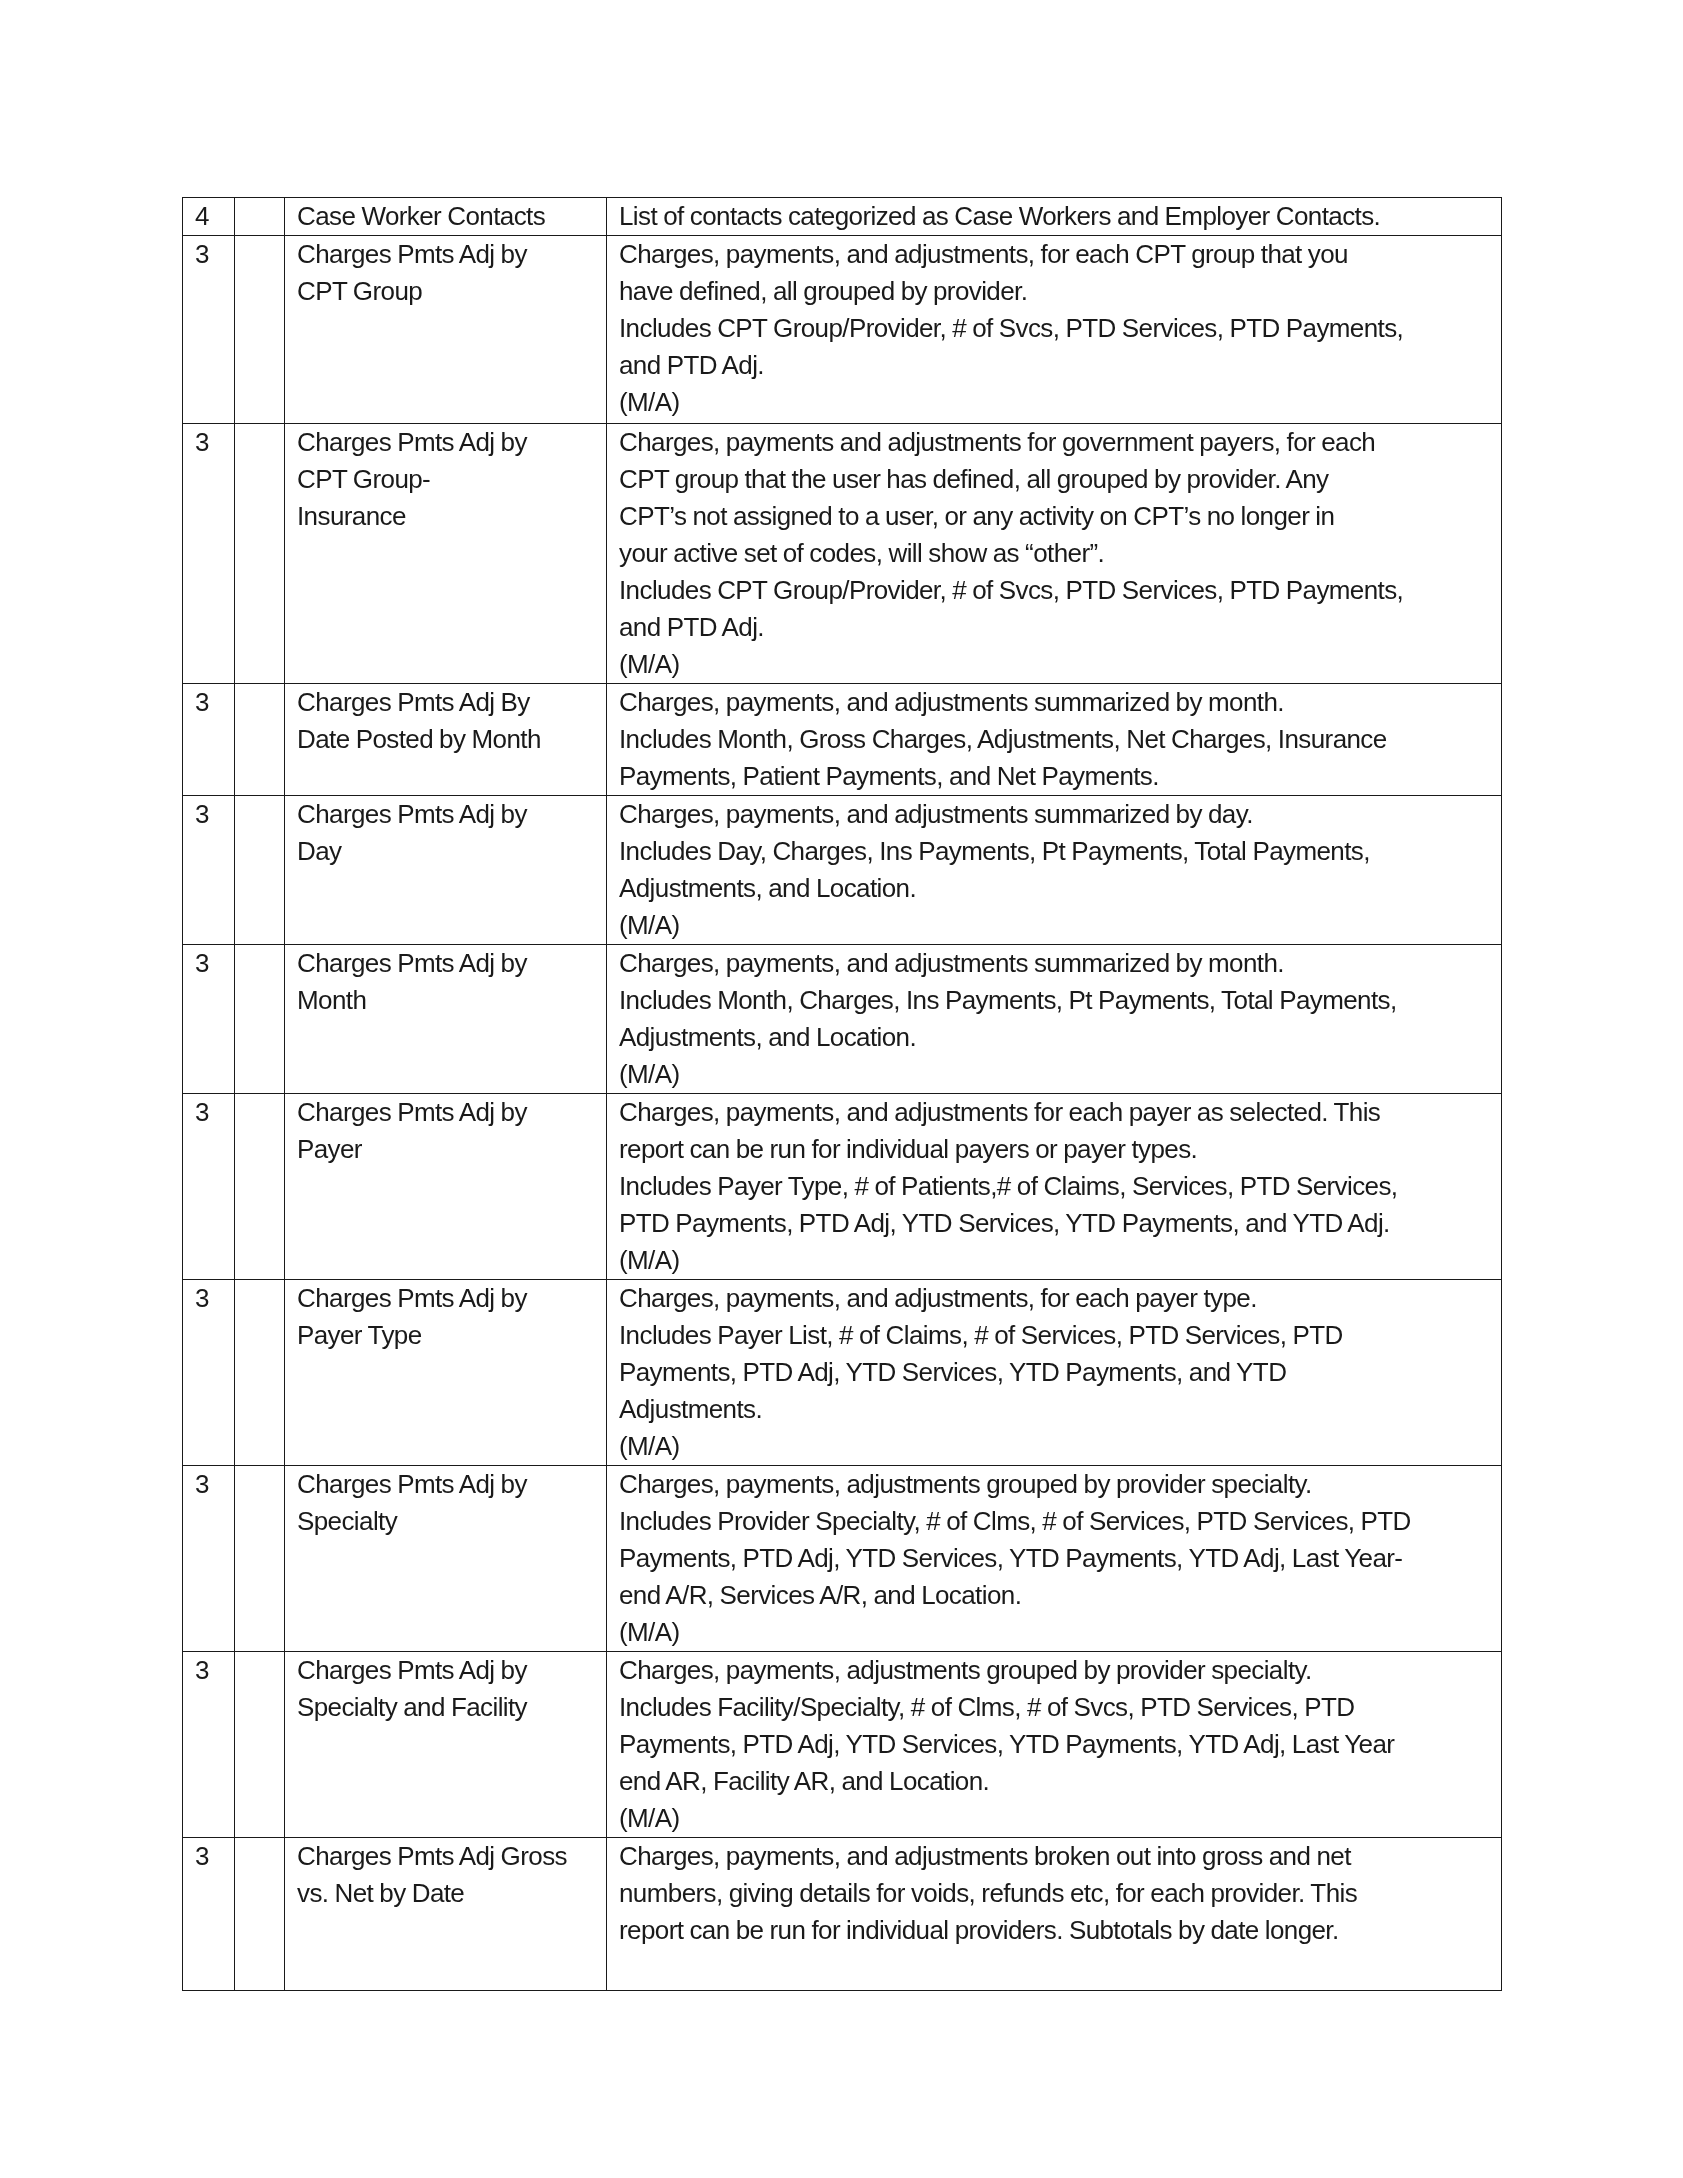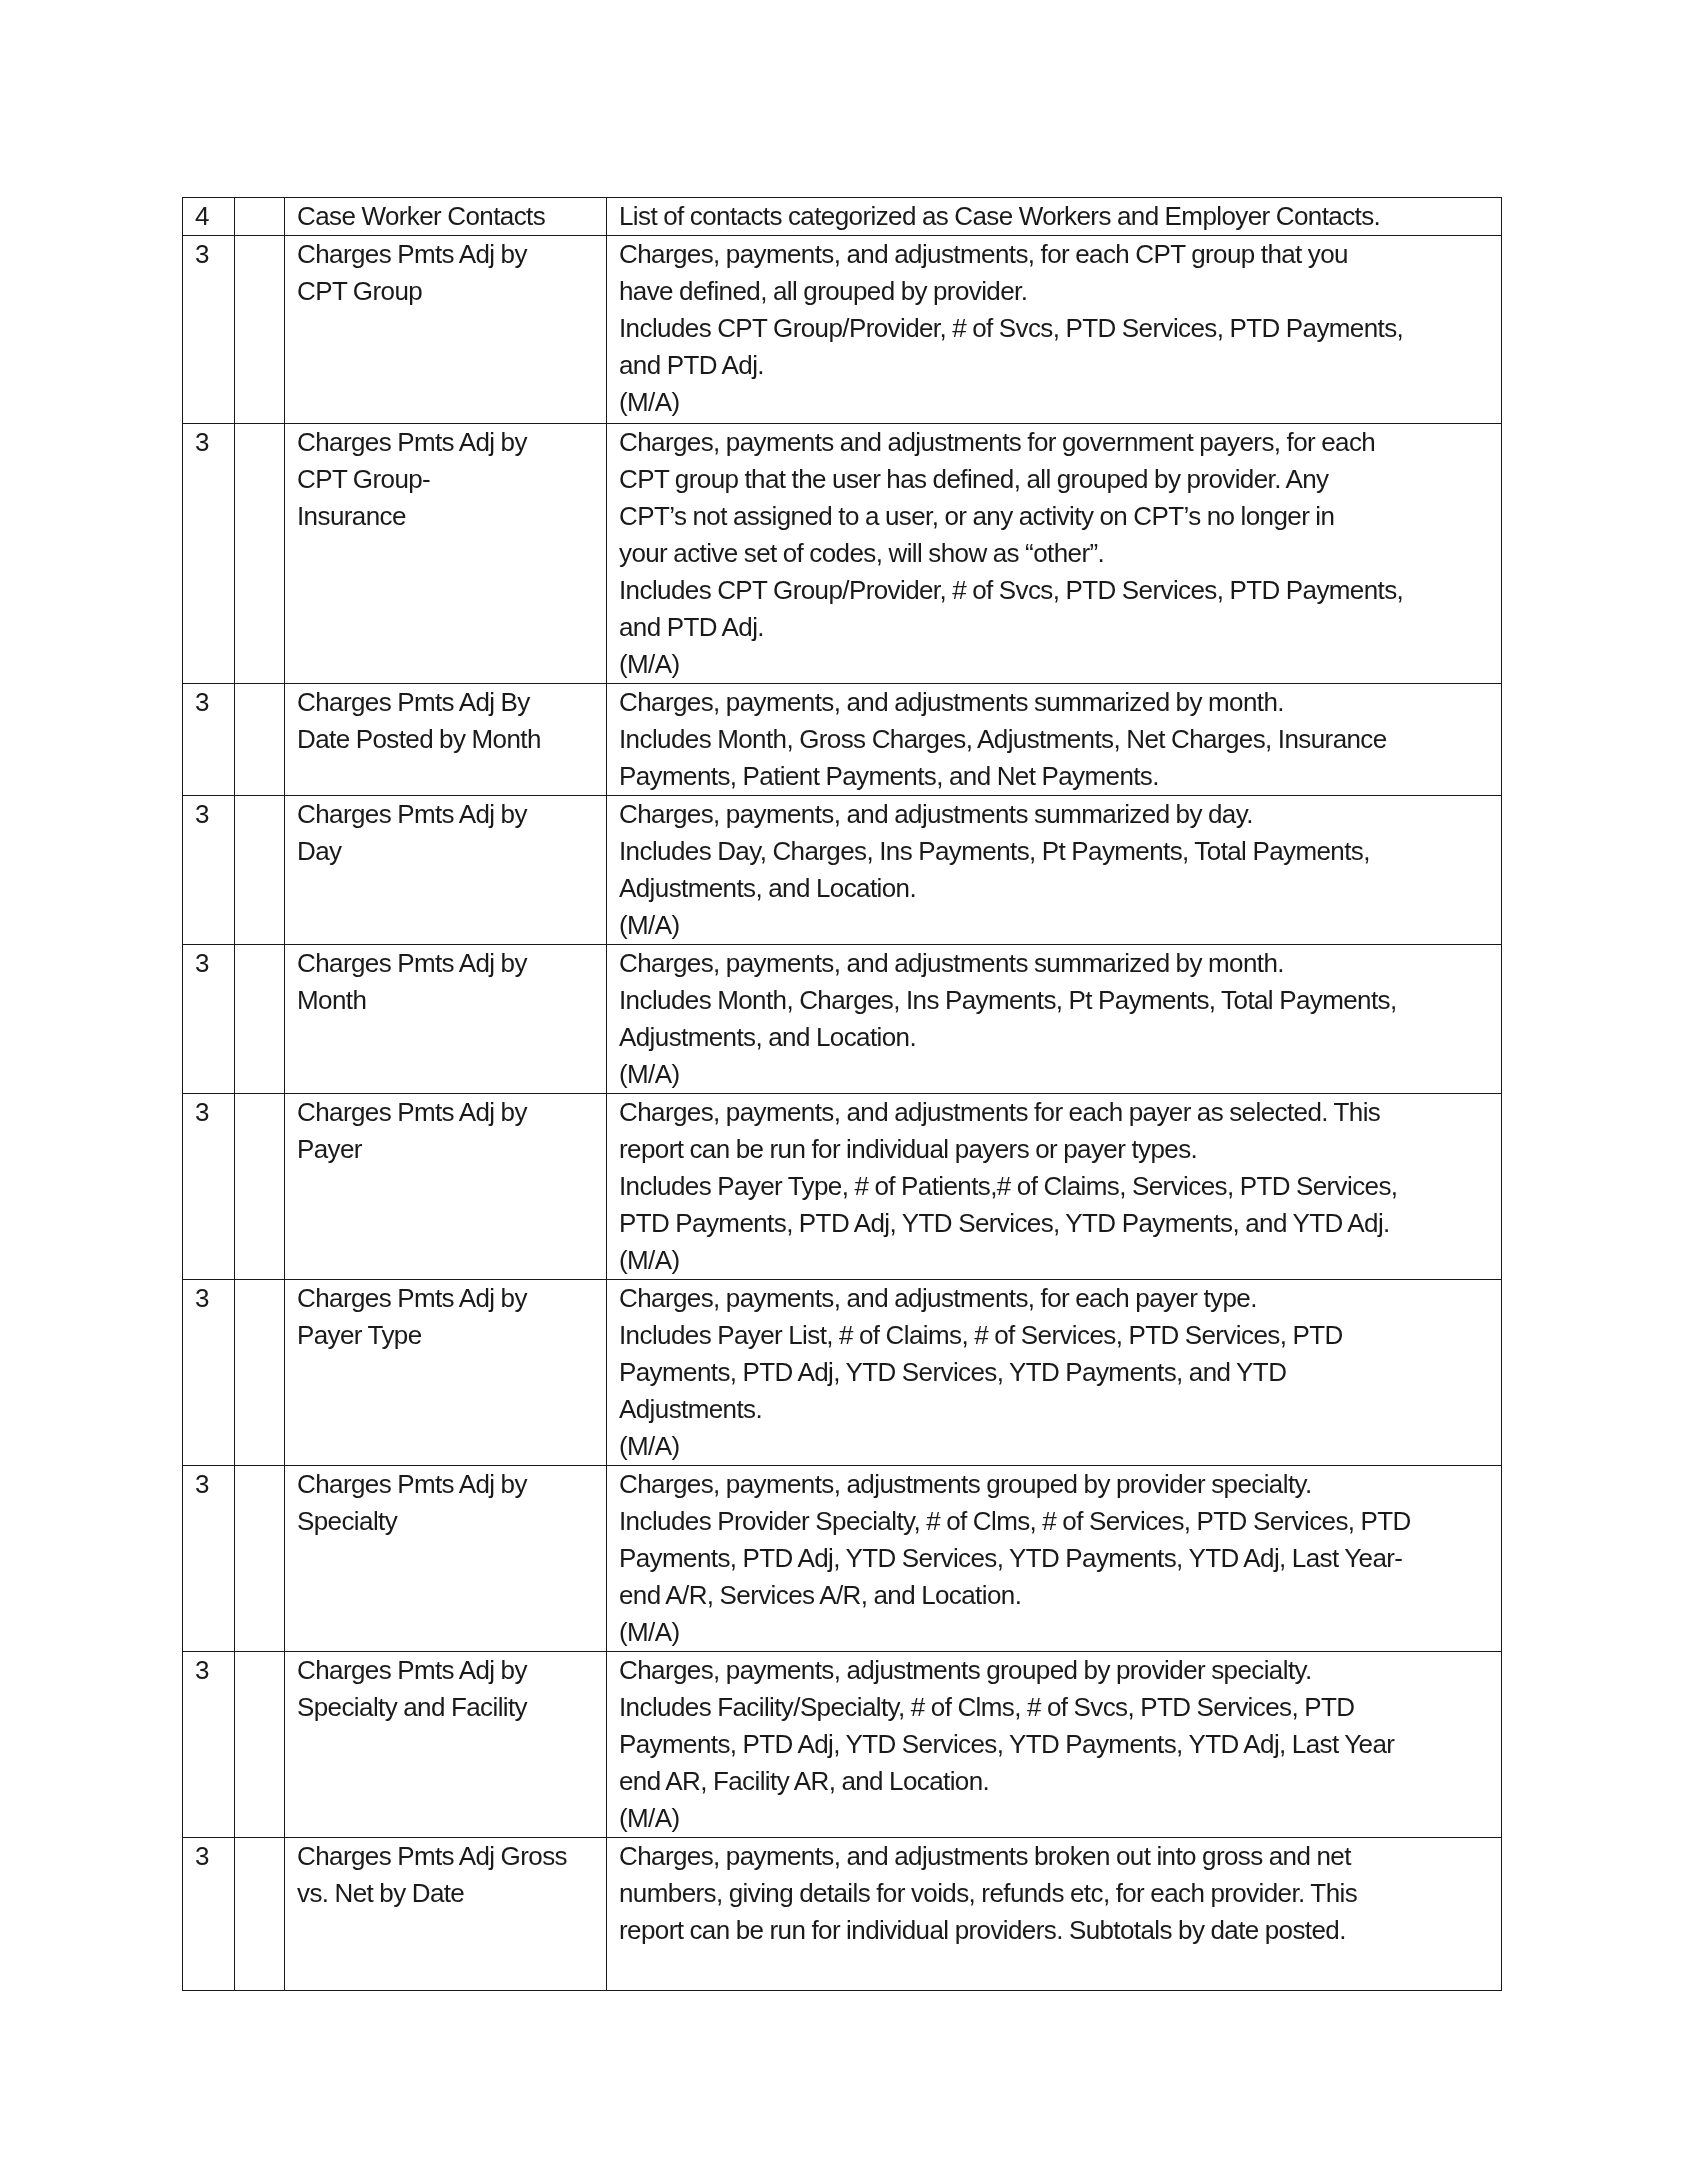--- a/index.html
+++ b/index.html
@@ -208,19 +208,19 @@
         <tr style="height: 153px;">
           <td class="level">3</td>
           <td class="blank"></td>
           <td class="name">
             <span class="line">Charges Pmts Adj Gross</span>
             <span class="line">vs. Net by Date</span>
           </td>
           <td class="desc">
             <span class="line">Charges, payments, and adjustments broken out into gross and net</span>
             <span class="line">numbers, giving details for voids, refunds etc, for each provider. This</span>
-            <span class="line">report can be run for individual providers. Subtotals by date posted.</span>
+            <span class="line">report can be run for individual providers. Subtotals by date longer.</span>
           </td>
         </tr>
       </tbody>
   </table>
 </div>
 
 
 </body></html>

